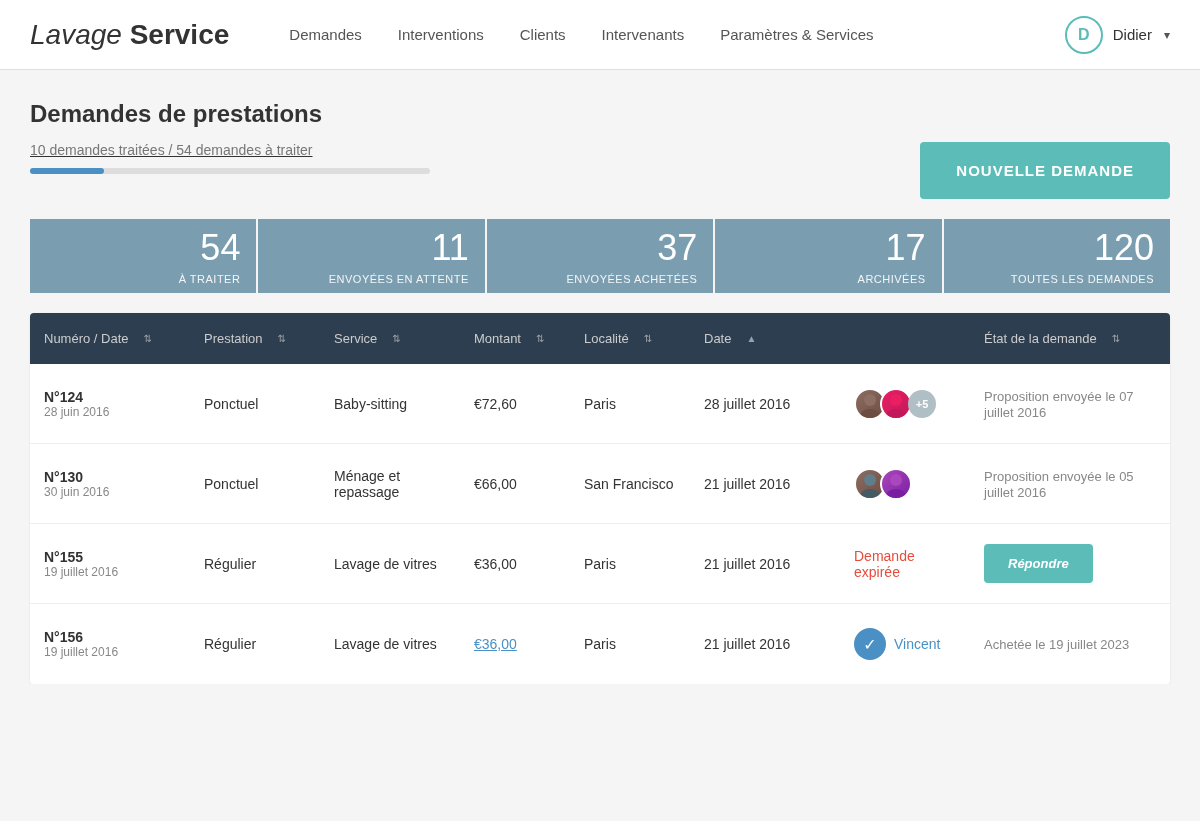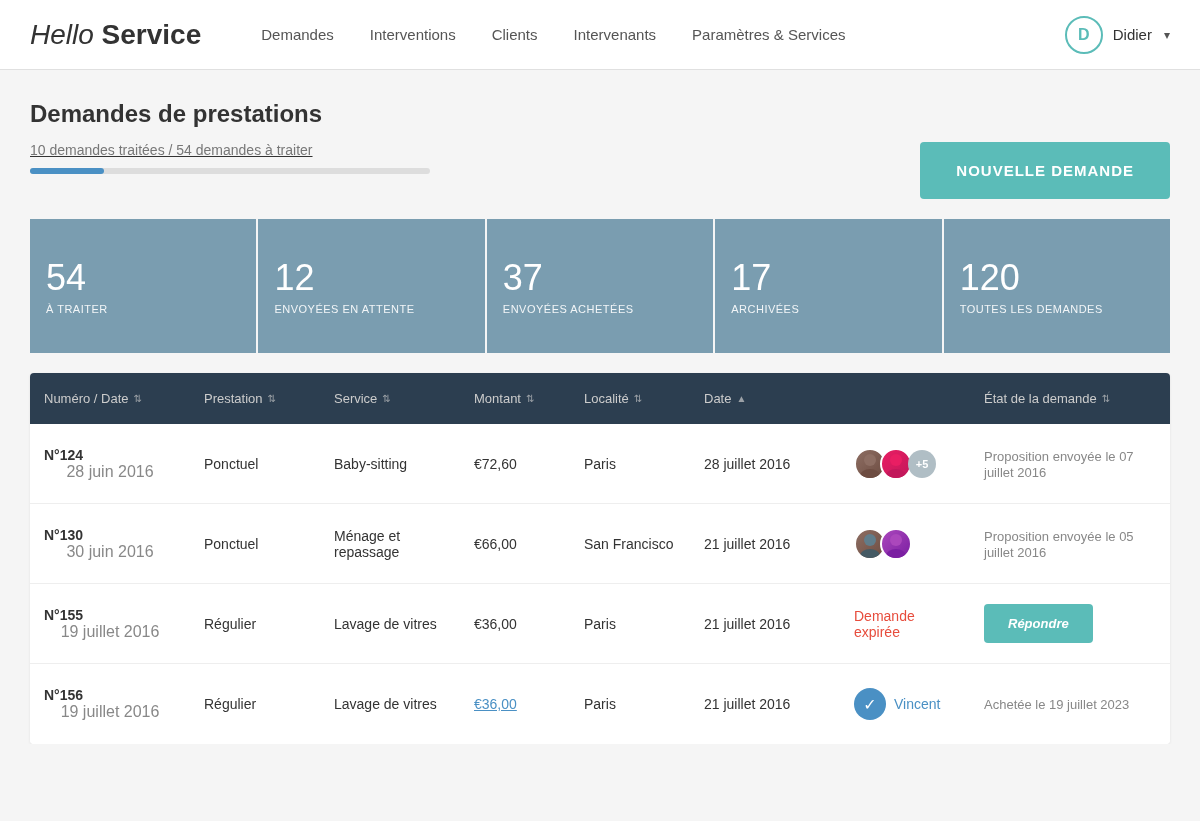--- a/index.html
+++ b/index.html
@@ -23,44 +23,44 @@
     .progress-bar-container { width: 400px; height: 6px; background: #ddd; border-radius: 3px; margin-bottom: 24px; }
     .progress-bar-fill { height: 100%; width: 18.5%; background: #4a90c4; border-radius: 3px; }
 
     
     .top-row { display: flex; align-items: flex-start; justify-content: space-between; margin-bottom: 20px; }
     .stats-and-progress { flex: 1; text-decoration: underline; }
     .new-demand-btn { background: #5bbcb8; color: #fff; border: none; padding: 20px 36px; font-size: 15px; font-weight: 700; letter-spacing: 1px; cursor: pointer; border-radius: 4px; text-transform: uppercase; white-space: nowrap; }
 
     
     .stat-cards { display: flex; gap: 0; margin-bottom: 20px; }
-    .stat-card { flex: 1; background: #7a9db0; color: #fff; padding: 38px 16px; text-align: left; border-right: 2px solid #f5f5f5; }
+    .stat-card { flex: 1; background: #7a9db0; color: #fff; padding: 8px 16px; text-align: right; border-right: 2px solid #f5f5f5; }
     .stat-card:last-child { border-right: none; }
     .stat-card .number { font-size: 36px; font-weight: 300; display: block; }
     .stat-card .label { font-size: 11px; letter-spacing: 0.5px; text-transform: uppercase; margin-top: 4px; display: block; opacity: 0.9; }
 
     
     .table-container { background: #fff; border-radius: 4px; overflow: hidden; box-shadow: 0 1px 3px rgba(0,0,0,0.08); }
     .table-header { background: #2c3e50; display: flex; align-items: center; padding: 0; }
-    .th { color: #ccc; font-size: 13px; font-weight: 500; padding: 18px 14px; display: flex; align-items: center; gap: 5px; }
+    .th { color: #ccc; font-size: 13px; font-weight: 500; padding: 18px 14px; display: flex; align-items: center; gap: 15px; }
     .th .sort-icon { font-size: 10px; opacity: 0.7; }
     .col-num { width: 160px; }
     .col-prest { width: 130px; }
     .col-serv { width: 140px; }
     .col-mont { width: 110px; }
     .col-loc { width: 120px; }
     .col-date { width: 150px; }
     .col-etat { flex: 1; }
 
     .table-row { display: flex; align-items: center; padding: 0; border-bottom: 1px solid #eee; background: #fff; min-height: 80px; }
     .table-row:last-child { border-bottom: none; }
     .td { padding: 16px 14px; }
 
     .row-num { font-weight: 700; font-size: 14px; color: #333; }
-    .row-num-date { font-size: 16px; color: #888; text-align: center; }
+    .row-num-date { font-size: 12px; color: #888; }
     .amount-link { color: #4a90c4; text-decoration: underline; }
 
     .avatars { display: flex; align-items: center; gap: -4px; }
     .avatar-img { width: 32px; height: 32px; border-radius: 50%; border: 2px solid #fff; overflow: hidden; display: inline-flex; align-items: center; justify-content: center; }
     .avatar-img:not(:first-child) { margin-left: -8px; }
     .avatar-male { background: linear-gradient(135deg, #8d6e63, #6d4c41); }
     .avatar-female { background: linear-gradient(135deg, #e91e63, #c2185b); }
     .avatar-female2 { background: linear-gradient(135deg, #ab47bc, #7b1fa2); }
     .avatar-plus { background: #b0bec5; color: #fff; font-size: 11px; font-weight: bold; width: 28px; height: 28px; border-radius: 50%; display: inline-flex; align-items: center; justify-content: center; margin-left: -4px; }
 
@@ -70,21 +70,21 @@
 
     .repondre-btn { background: #5bbcb8; color: #fff; border: none; padding: 12px 24px; font-size: 13px; font-weight: 600; cursor: pointer; border-radius: 4px; white-space: nowrap; font-style: italic; }
 
     .check-circle { width: 32px; height: 32px; border-radius: 50%; background: #4a90c4; display: inline-flex; align-items: center; justify-content: center; color: #fff; font-size: 16px; margin-right: 8px; flex-shrink: 0; }
   </style>
 </head>
 <body>
 
 <header class="header">
   <div class="logo">
-    <span>Hello</span>
+    <span>Lavage</span>
     <strong>Service</strong>
   </div>
   <nav class="nav">
     <a class="nav-item">Demandes</a>
     <a class="nav-item">Interventions</a>
     <a class="nav-item">Clients</a>
     <a class="nav-item">Intervenants</a>
     <a class="nav-item">Paramètres &amp; Services</a>
   </nav>
   <div class="user-area">
@@ -106,21 +106,21 @@
     </div>
     <button class="new-demand-btn">NOUVELLE DEMANDE</button>
   </div>
 
   <div class="stat-cards">
     <div class="stat-card">
       <span class="number">54</span>
       <span class="label">À TRAITER</span>
     </div>
     <div class="stat-card">
-      <span class="number">12</span>
+      <span class="number">11</span>
       <span class="label">ENVOYÉES EN ATTENTE</span>
     </div>
     <div class="stat-card">
       <span class="number">37</span>
       <span class="label">ENVOYÉES ACHETÉES</span>
     </div>
     <div class="stat-card">
       <span class="number">17</span>
       <span class="label">ARCHIVÉES</span>
     </div>

